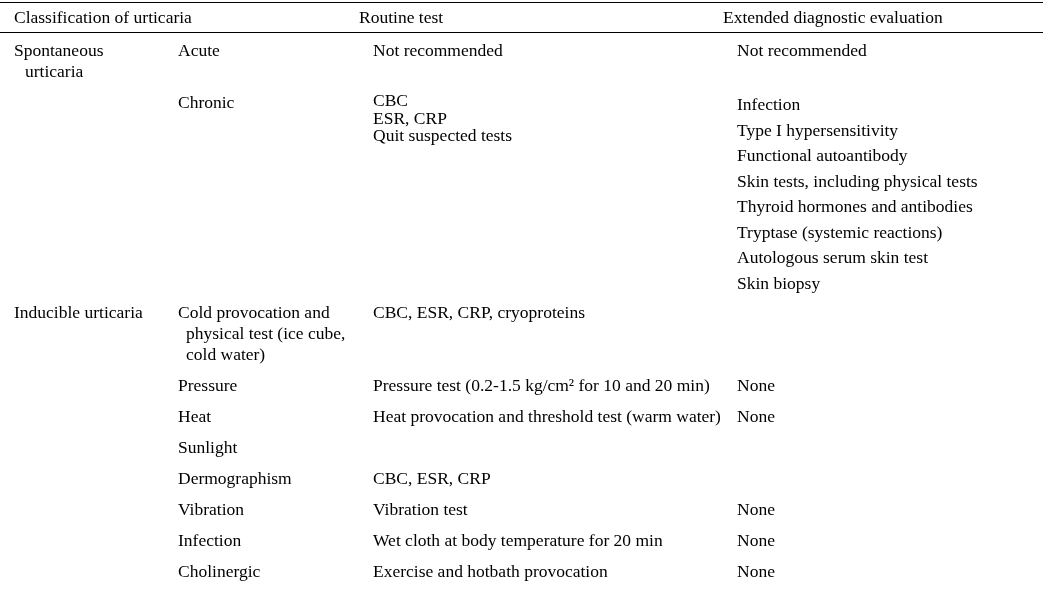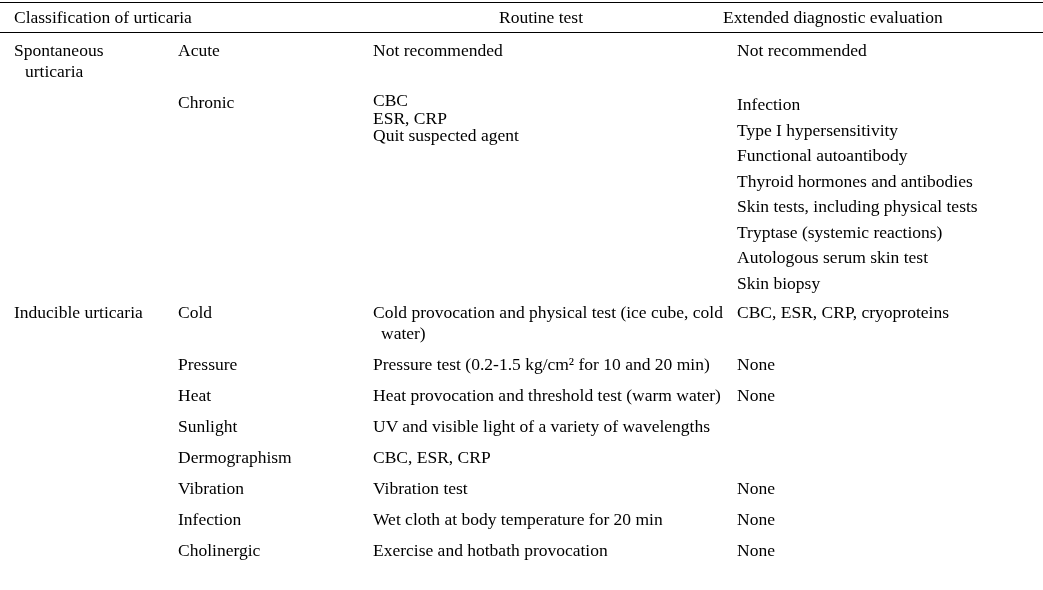--- a/index.html
+++ b/index.html
@@ -29,21 +29,21 @@
   }
   .hdr-row {
     border-bottom: 1.5px solid #000;
     padding: 4px 0 4px 0;
   }
   .hdr-c1 {
     grid-column: 1 / span 2;
     padding-left: 14px;
     text-align: left;
   }
-  .hdr-c3 { text-align: center; }
+  .hdr-c3 { text-align: left; }
   .hdr-c4 { text-align: left; }
   .t-body { padding-top: 7px; }
   .cell { padding-left: 14px; }
   .t-row > .cell { padding-bottom: 10px; }
   .t-row.tall > .cell { padding-bottom: 6px; }
   
   .hang {
     padding-left: 22px;
     text-indent: -8px;
   }
@@ -77,37 +77,36 @@
         <div class="cell hang">Not recommended</div>
         <div class="cell">Not recommended</div>
       </div>
 
       <div class="t-row tall">
         <div class="cell"></div>
         <div class="cell">Chronic</div>
         <div class="cell lines-tight">
             <div>CBC</div>
             <div>ESR, CRP</div>
-            <div>Quit suspected agent</div>
+            <div>Quit suspected tests</div>
           </div>
         <div class="cell lines-wide">
             <div>Infection</div>
             <div>Type I hypersensitivity</div>
             <div>Functional autoantibody</div>
+            <div>Skin tests, including physical tests</div>
             <div>Thyroid hormones and antibodies</div>
-            <div>Skin tests, including physical tests</div>
             <div>Tryptase (systemic reactions)</div>
             <div>Autologous serum skin test</div>
             <div>Skin biopsy</div>
           </div>
       </div>
 
       <div class="t-row">
         <div class="cell nowrap">Inducible urticaria</div>
-        <div class="cell">Cold</div>
         <div class="cell hang">Cold provocation and physical test (ice cube, cold water)</div>
         <div class="cell">CBC, ESR, CRP, cryoproteins</div>
       </div>
 
       <div class="t-row">
         <div class="cell"></div>
         <div class="cell">Pressure</div>
         <div class="cell hang nowrap">Pressure test (0.2-1.5 kg/cm² for 10 and 20 min)</div>
         <div class="cell">None</div>
       </div>
@@ -115,21 +114,20 @@
       <div class="t-row">
         <div class="cell"></div>
         <div class="cell">Heat</div>
         <div class="cell hang nowrap">Heat provocation and threshold test (warm water)</div>
         <div class="cell">None</div>
       </div>
 
       <div class="t-row">
         <div class="cell"></div>
         <div class="cell">Sunlight</div>
-        <div class="cell hang nowrap">UV and visible light of a variety of wavelengths</div>
         <div class="cell"></div>
       </div>
 
       <div class="t-row">
         <div class="cell"></div>
         <div class="cell">Dermographism</div>
         <div class="cell">CBC, ESR, CRP</div>
       </div>
 
       <div class="t-row">

